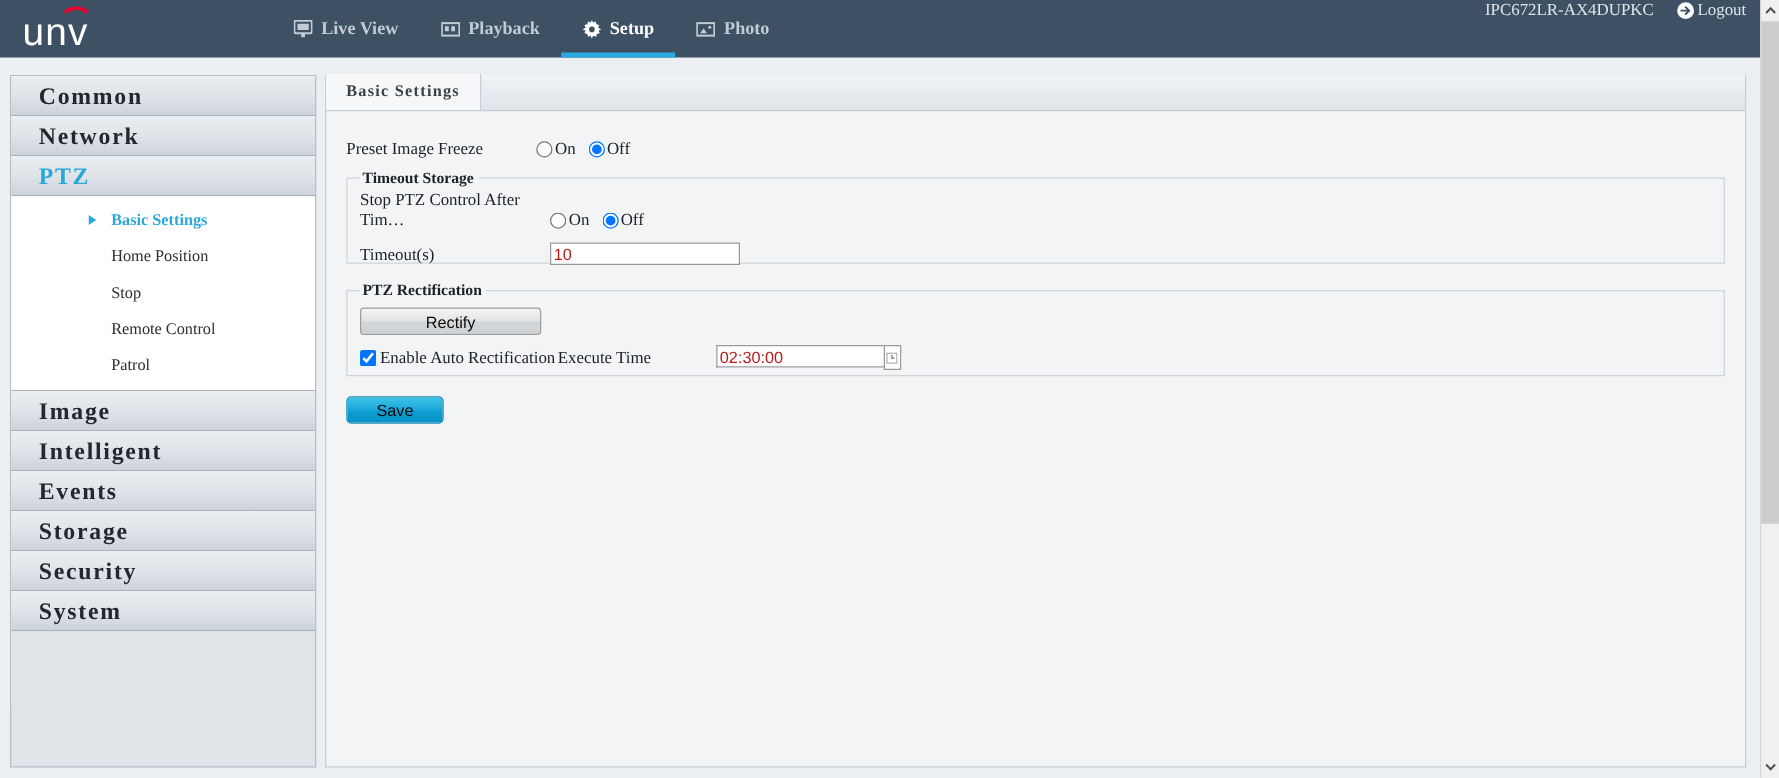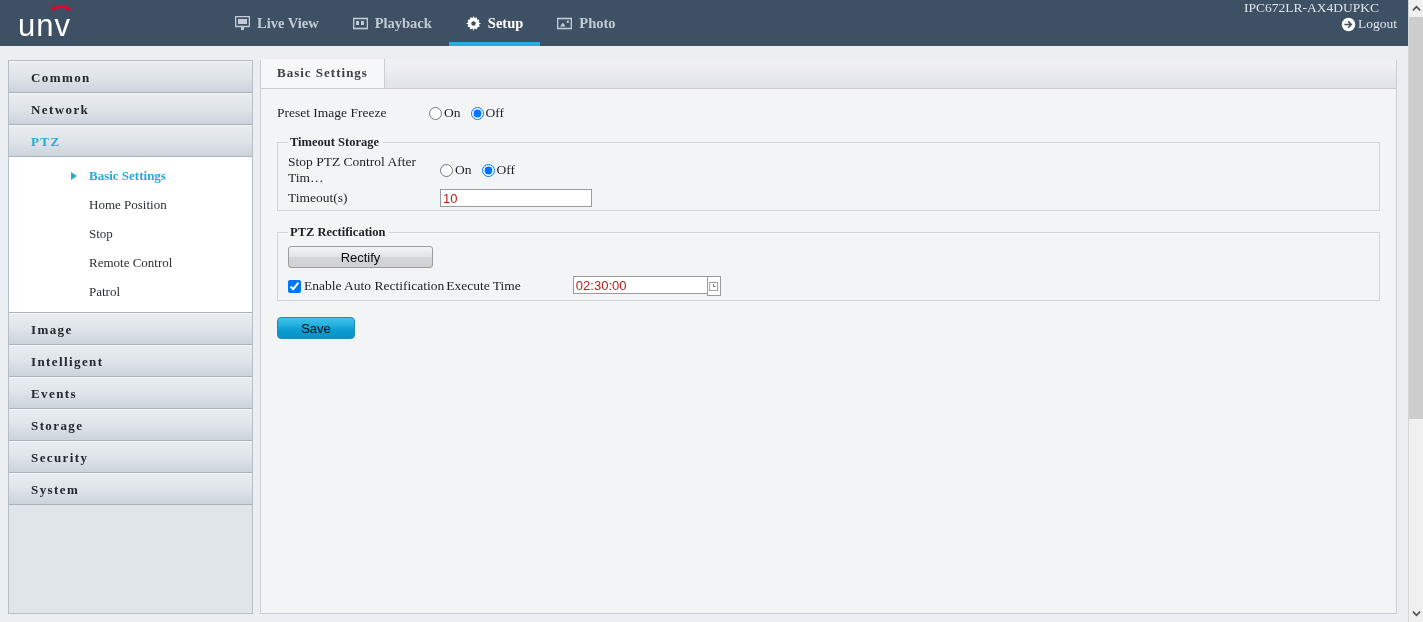--- a/index.html
+++ b/index.html
@@ -61,24 +61,23 @@
     content: "";
     position: absolute;
     left: 0; bottom: 0;
     width: 100%; height: 4px;
     background: #29abe2;
   }
   .nav-ic { margin-right: 7px; display: inline-flex; }
 
   .header-right {
     margin-left: auto;
-    display: flex; align-items: flex-end;
+    display: flex; align-items: flex-start;
     padding-right: 12px;
     height: 46px;
-    flex-direction: column;
   }
   .dev-name {
     color: #dfe4e9;
     font-size: 13.5px;
     margin-right: 18px;
     font-family: "Liberation Serif", serif;
   }
   .logout {
     display: flex; align-items: center;
     color: #dfe4e9;
@@ -94,21 +93,21 @@
     top: 60px; left: 8px;
     width: 245px;
     height: 554px;
     background: #e0e5e9;
     border: 1px solid #b6bec6;
   }
   .side-group {
     height: 32px;
     line-height: 32px;
     padding-left: 22px;
-    font-size: 13px;
+    font-size: 19px;
     font-weight: bold;
     letter-spacing: 1.4px;
     color: #23282d;
     background: linear-gradient(to bottom, #e9edf1 0%, #dfe4e9 50%, #ccd3da 100%);
     border-bottom: 1px solid #aab3bb;
     border-top: 1px solid #f3f6f8;
     cursor: pointer;
     font-family: "Liberation Serif", serif;
   }
   .side-group.active { color: #2aa8d8; }
@@ -167,21 +166,21 @@
     background: #f5f7f8;
     border-right: 1px solid #c8ced4;
     cursor: pointer;
     font-family: "Liberation Serif", serif;
   }
 
   .panel { padding: 10px 18px 0 16px; }
 
   .row {
     display: flex;
-    align-items: center;
+    align-items: flex-end;
     height: 28px;
   }
   .lbl {
     font-size: 13.5px;
     color: #1d2126;
     font-family: "Liberation Serif", serif;
   }
   .lbl-w1 { width: 152px; }
   .lbl-w2 { width: 152px; }
 

